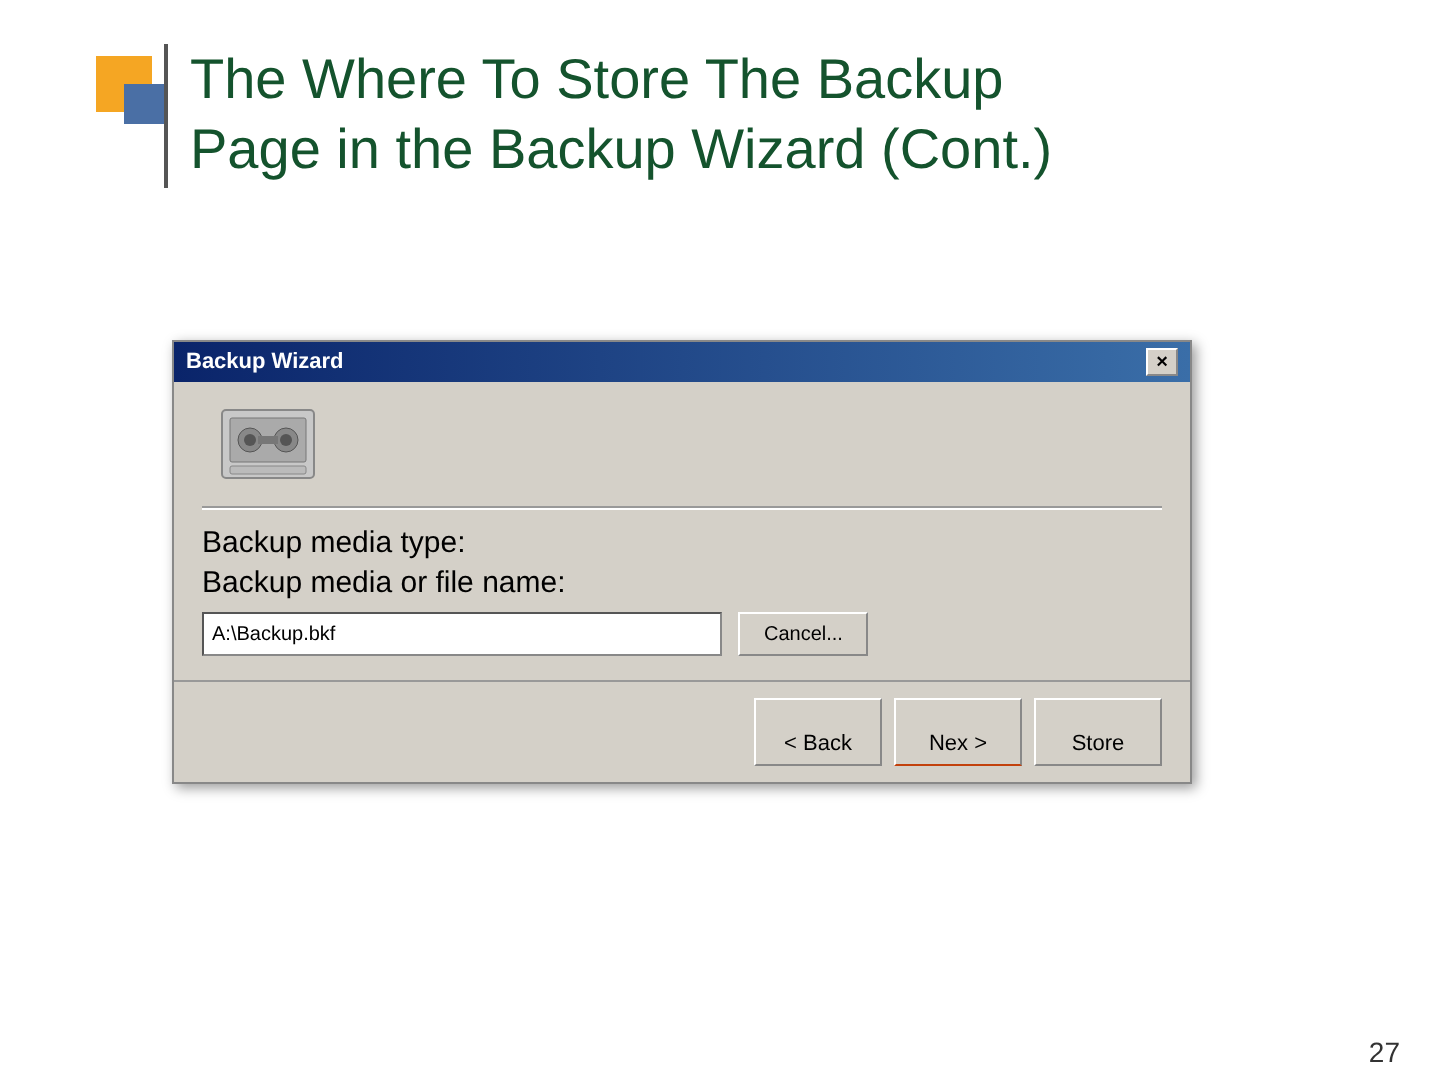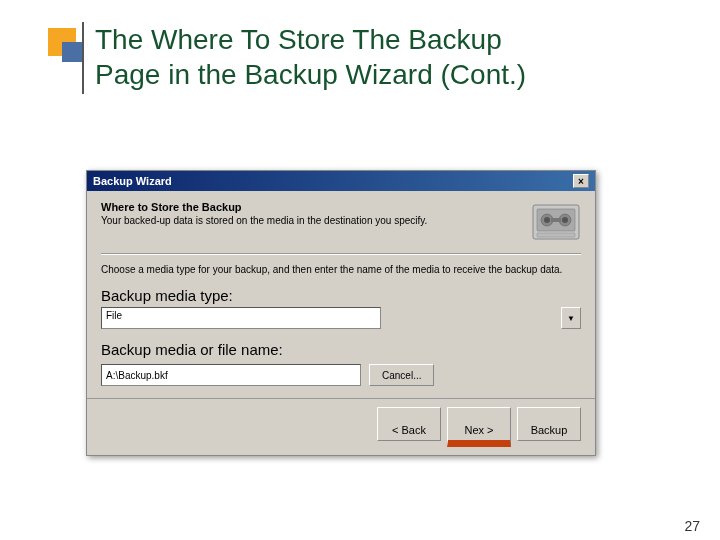--- a/index.html
+++ b/index.html
@@ -240,21 +240,21 @@
       min-width: 64px;
       padding: 16px 12px;
       background: #d4d0c8;
       border: 1px solid #888;
       border-top-color: #fff;
       border-left-color: #fff;
       font-size: 11px;
       cursor: pointer;
     }
     .next-btn {
-      border-bottom: 7px solid #c2410c;
+      border-bottom: 1px solid #c2410c;
     }
 
     
     .page-number {
       position: absolute;
       bottom: 6px;
       right: 20px;
       font-size: 14px;
       color: #333;
     }
@@ -278,61 +278,49 @@
   <div class="dialog">
 
     <div class="dialog-titlebar">
       <span>Backup Wizard</span>
       <div class="titlebar-close">×</div>
     </div>
 
     <div class="dialog-body">
 
       <div class="dialog-header">
-        <div class="dialog-header-text">
-          <h2>Where to Store the Backup</h2>
-          <p>Your backed-up data is stored on the media in the destination you specify.</p>
-        </div>
 
         <svg class="tape-icon" viewBox="0 0 50 42" xmlns="http://www.w3.org/2000/svg">
           <rect x="2" y="4" width="46" height="34" rx="2" fill="#c8c8c8" stroke="#888" stroke-width="1"></rect>
           <rect x="6" y="8" width="38" height="22" rx="1" fill="#aaa" stroke="#777" stroke-width="0.5"></rect>
           <circle cx="16" cy="19" r="6" fill="#888" stroke="#555" stroke-width="0.5"></circle>
           <circle cx="16" cy="19" r="3" fill="#555"></circle>
           <circle cx="34" cy="19" r="6" fill="#888" stroke="#555" stroke-width="0.5"></circle>
           <circle cx="34" cy="19" r="3" fill="#555"></circle>
           <rect x="20" y="17" width="10" height="4" fill="#777"></rect>
           <rect x="6" y="32" width="38" height="4" rx="1" fill="#bbb" stroke="#888" stroke-width="0.5"></rect>
         </svg>
       </div>
 
       <hr class="divider">
 
-      <div class="instructions">
-        <span>Choose a media type for your backup, and then enter the name of the media to receive
-the backup data.</span>
-      </div>
 
       <div class="field-label">Backup media type:</div>
-      <div class="select-wrapper">
-        <div class="select-box">File</div>
-        <div class="select-arrow">▼</div>
-      </div>
 
       <div class="field-label">Backup media or file name:</div>
       <div class="file-row">
         <input class="file-input" type="text" value="A:\Backup.bkf" style="">
         <button class="browse-btn">Cancel...</button>
       </div>
 
     </div>
 
     <div class="dialog-footer">
       <button class="footer-btn">&lt; Back</button>
       <button class="footer-btn next-btn">Nex &gt;</button>
-      <button class="footer-btn">Backup</button>
+      <button class="footer-btn">Store</button>
     </div>
 
   </div>
 
   <div class="page-number">27</div>
 
 </div>
 
 </body></html>

